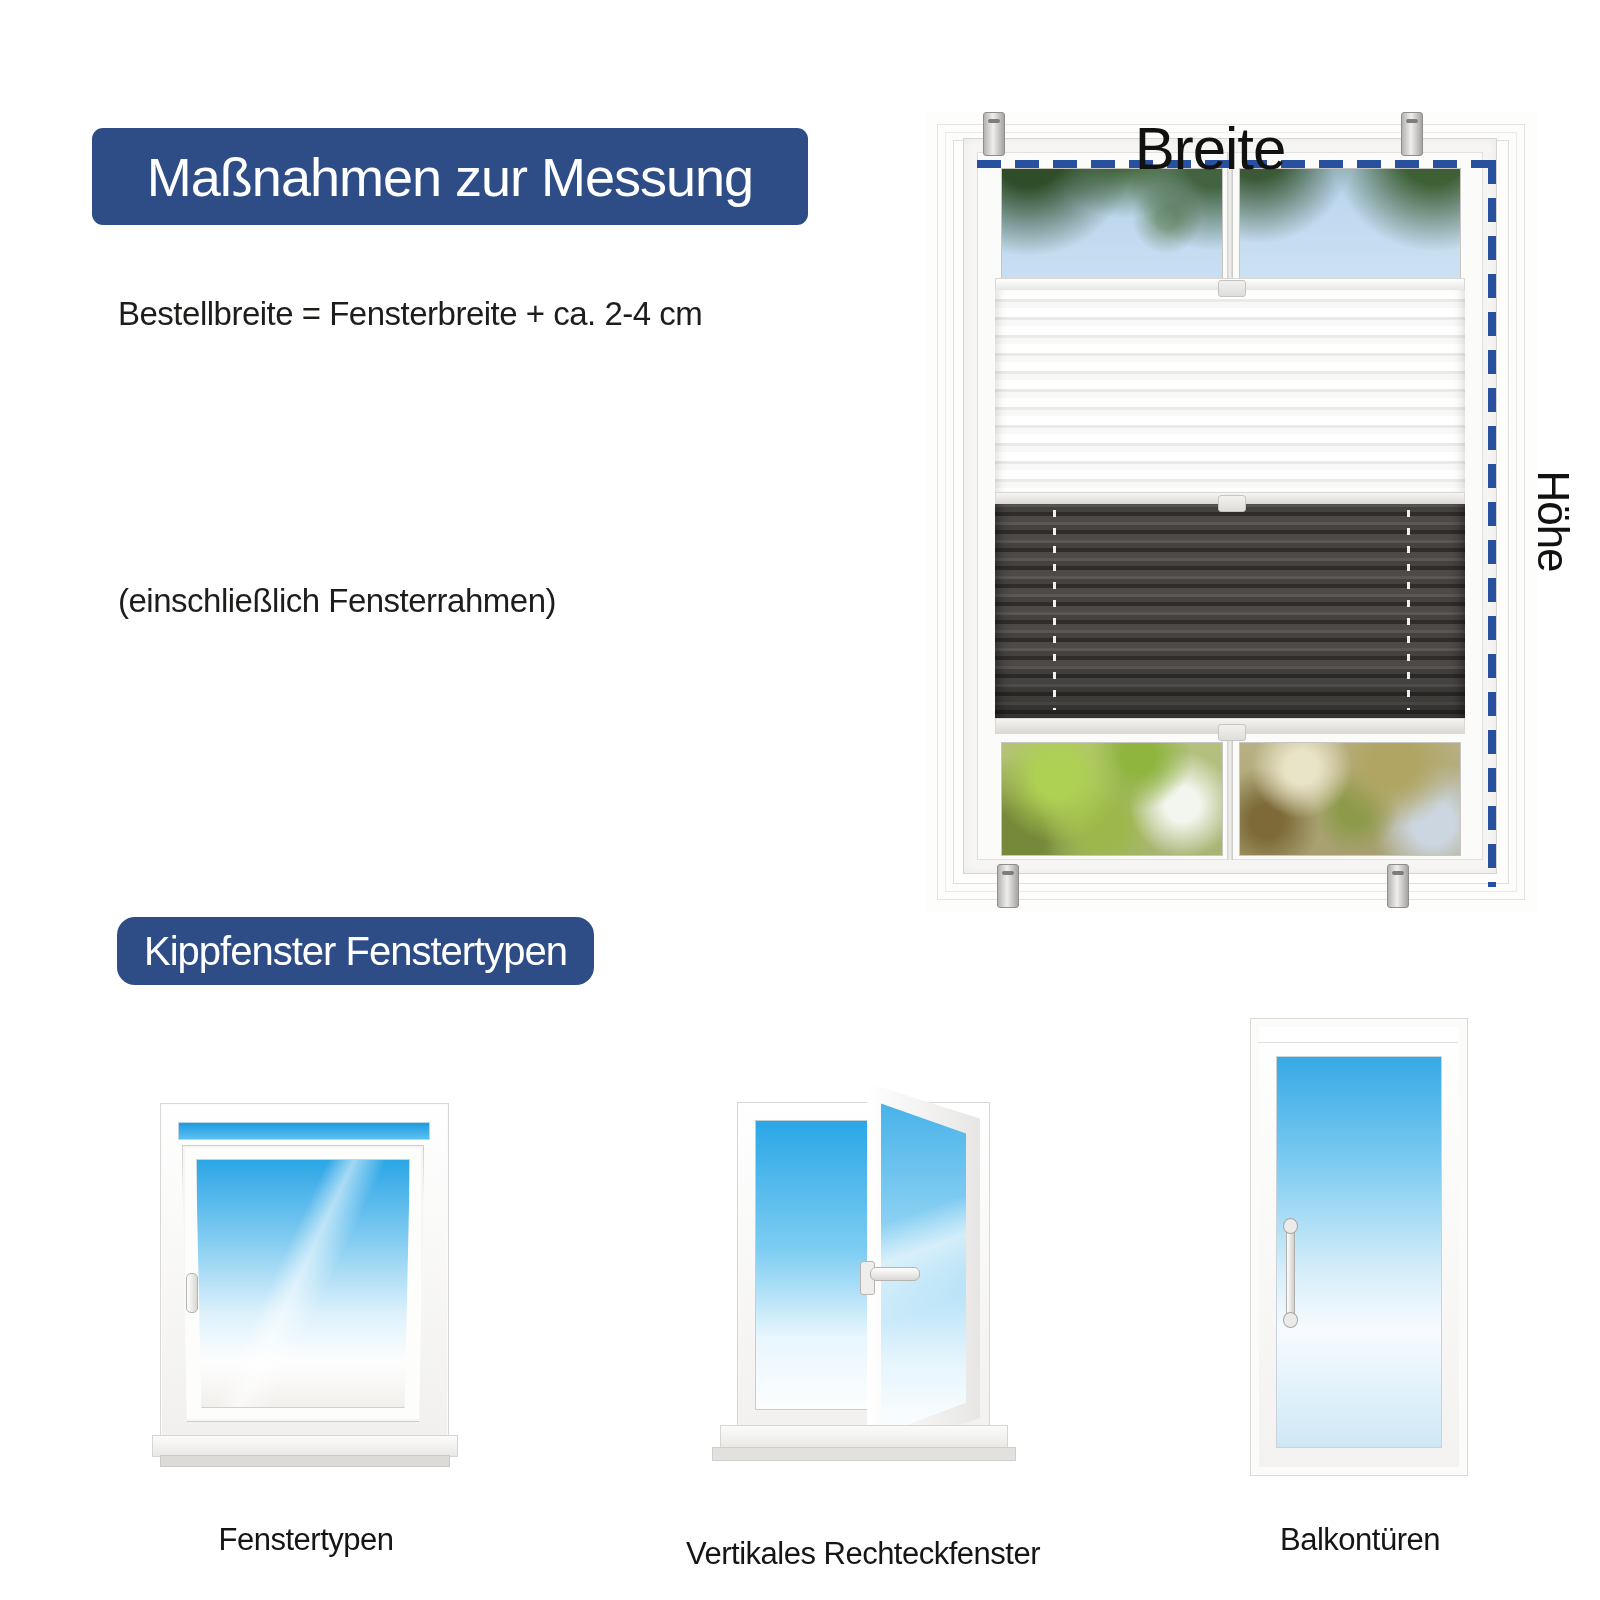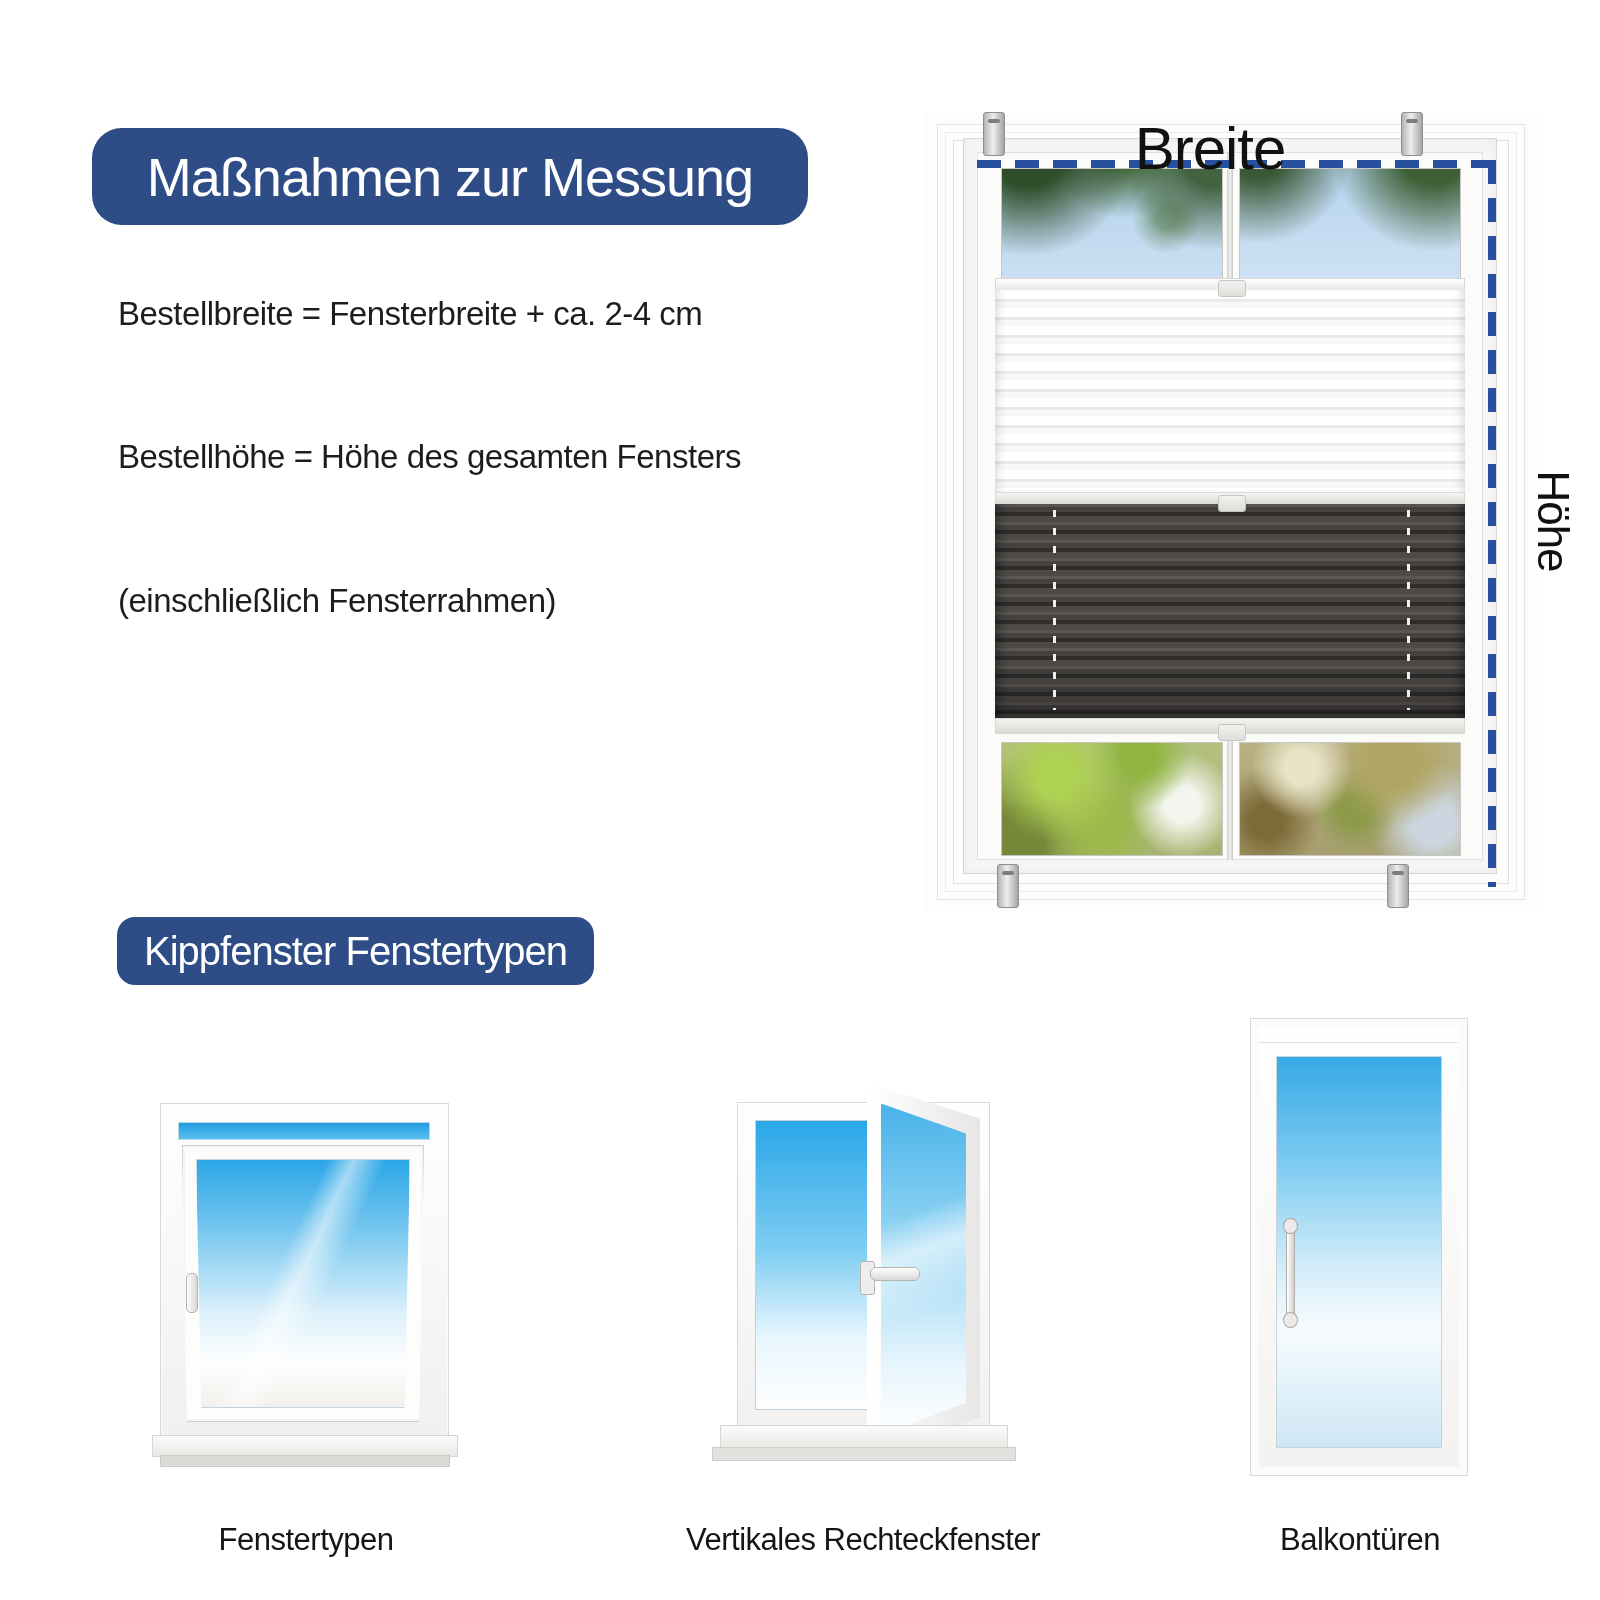--- a/index.html
+++ b/index.html
@@ -1,20 +1,20 @@
 <!DOCTYPE html>
 <html><head>
 <meta charset="utf-8">
 <style>
   html,body{margin:0;padding:0;background:#ffffff;}
   #canvas{position:relative;width:1600px;height:1600px;background:#ffffff;overflow:hidden;
           font-family:"Liberation Sans", sans-serif;color:#1d1d1b;}
 
   
-  .banner{position:absolute;background:#2e4d87;border-radius:30px;display:flex;
+  .banner{position:absolute;background:#2e4d87;border-radius:11px;display:flex;
           align-items:center;justify-content:center;color:#ffffff;letter-spacing:-1px;}
   .banner-1{left:92px;top:128px;width:716px;height:97px;font-size:54px;}
   .banner-2{left:117px;top:917px;width:477px;height:68px;font-size:40px;border-radius:18px;}
 
   
   .mline{position:absolute;left:118px;font-size:33px;letter-spacing:-0.5px;color:#1d1d1b;white-space:nowrap;}
   .mline-1{top:295px;}
   .mline-2{top:438px;}
   .mline-3{top:582px;}
 
@@ -157,34 +157,33 @@
            background:linear-gradient(180deg,#36a9e6 0%,#7fccf1 28%,#d6eefa 55%,#f7fbfe 70%,#e2f2fa 85%,#cfe7f5 100%);}
   .d-handle{left:36px;top:208px;width:7px;height:92px;background:linear-gradient(90deg,#ffffff,#cfcecb);
            border:1px solid #b0afac;border-radius:4px;}
   .d-knob-t{left:33px;top:200px;width:13px;height:14px;background:#eceBe9;border:1px solid #a8a7a4;border-radius:50%;}
   .d-knob-b{left:33px;top:294px;width:13px;height:14px;background:#eceBe9;border:1px solid #a8a7a4;border-radius:50%;}
 
   
   .type-label{position:absolute;top:1522px;transform:translateX(-50%);font-size:31px;
               color:#151513;letter-spacing:-0.5px;white-space:nowrap;}
   .tl-1{left:306px;}
-  .tl-2{left:863px;}
+  .tl-2{left:863px;margin-top:14px;}
   .tl-3{left:1360px;}
 </style>
 </head>
 <body>
 
 <div id="canvas">
 
   <div class="banner banner-1">
     <span>Maßnahmen zur Messung</span>
   </div>
 
   <div class="mline mline-1">Bestellbreite = Fensterbreite + ca. 2-4 cm</div>
-  <div class="mline mline-2">Bestellhöhe = Höhe des gesamten Fensters</div>
   <div class="mline mline-3">(einschließlich Fensterrahmen)</div>
 
   <div class="photo">
     <div class="mold1"></div>
     <div class="mold2"></div>
     <div class="mold3"></div>
 
     <div class="p-frame"></div>
     <div class="p-sash"></div>
     <div class="p-mullion"></div>

